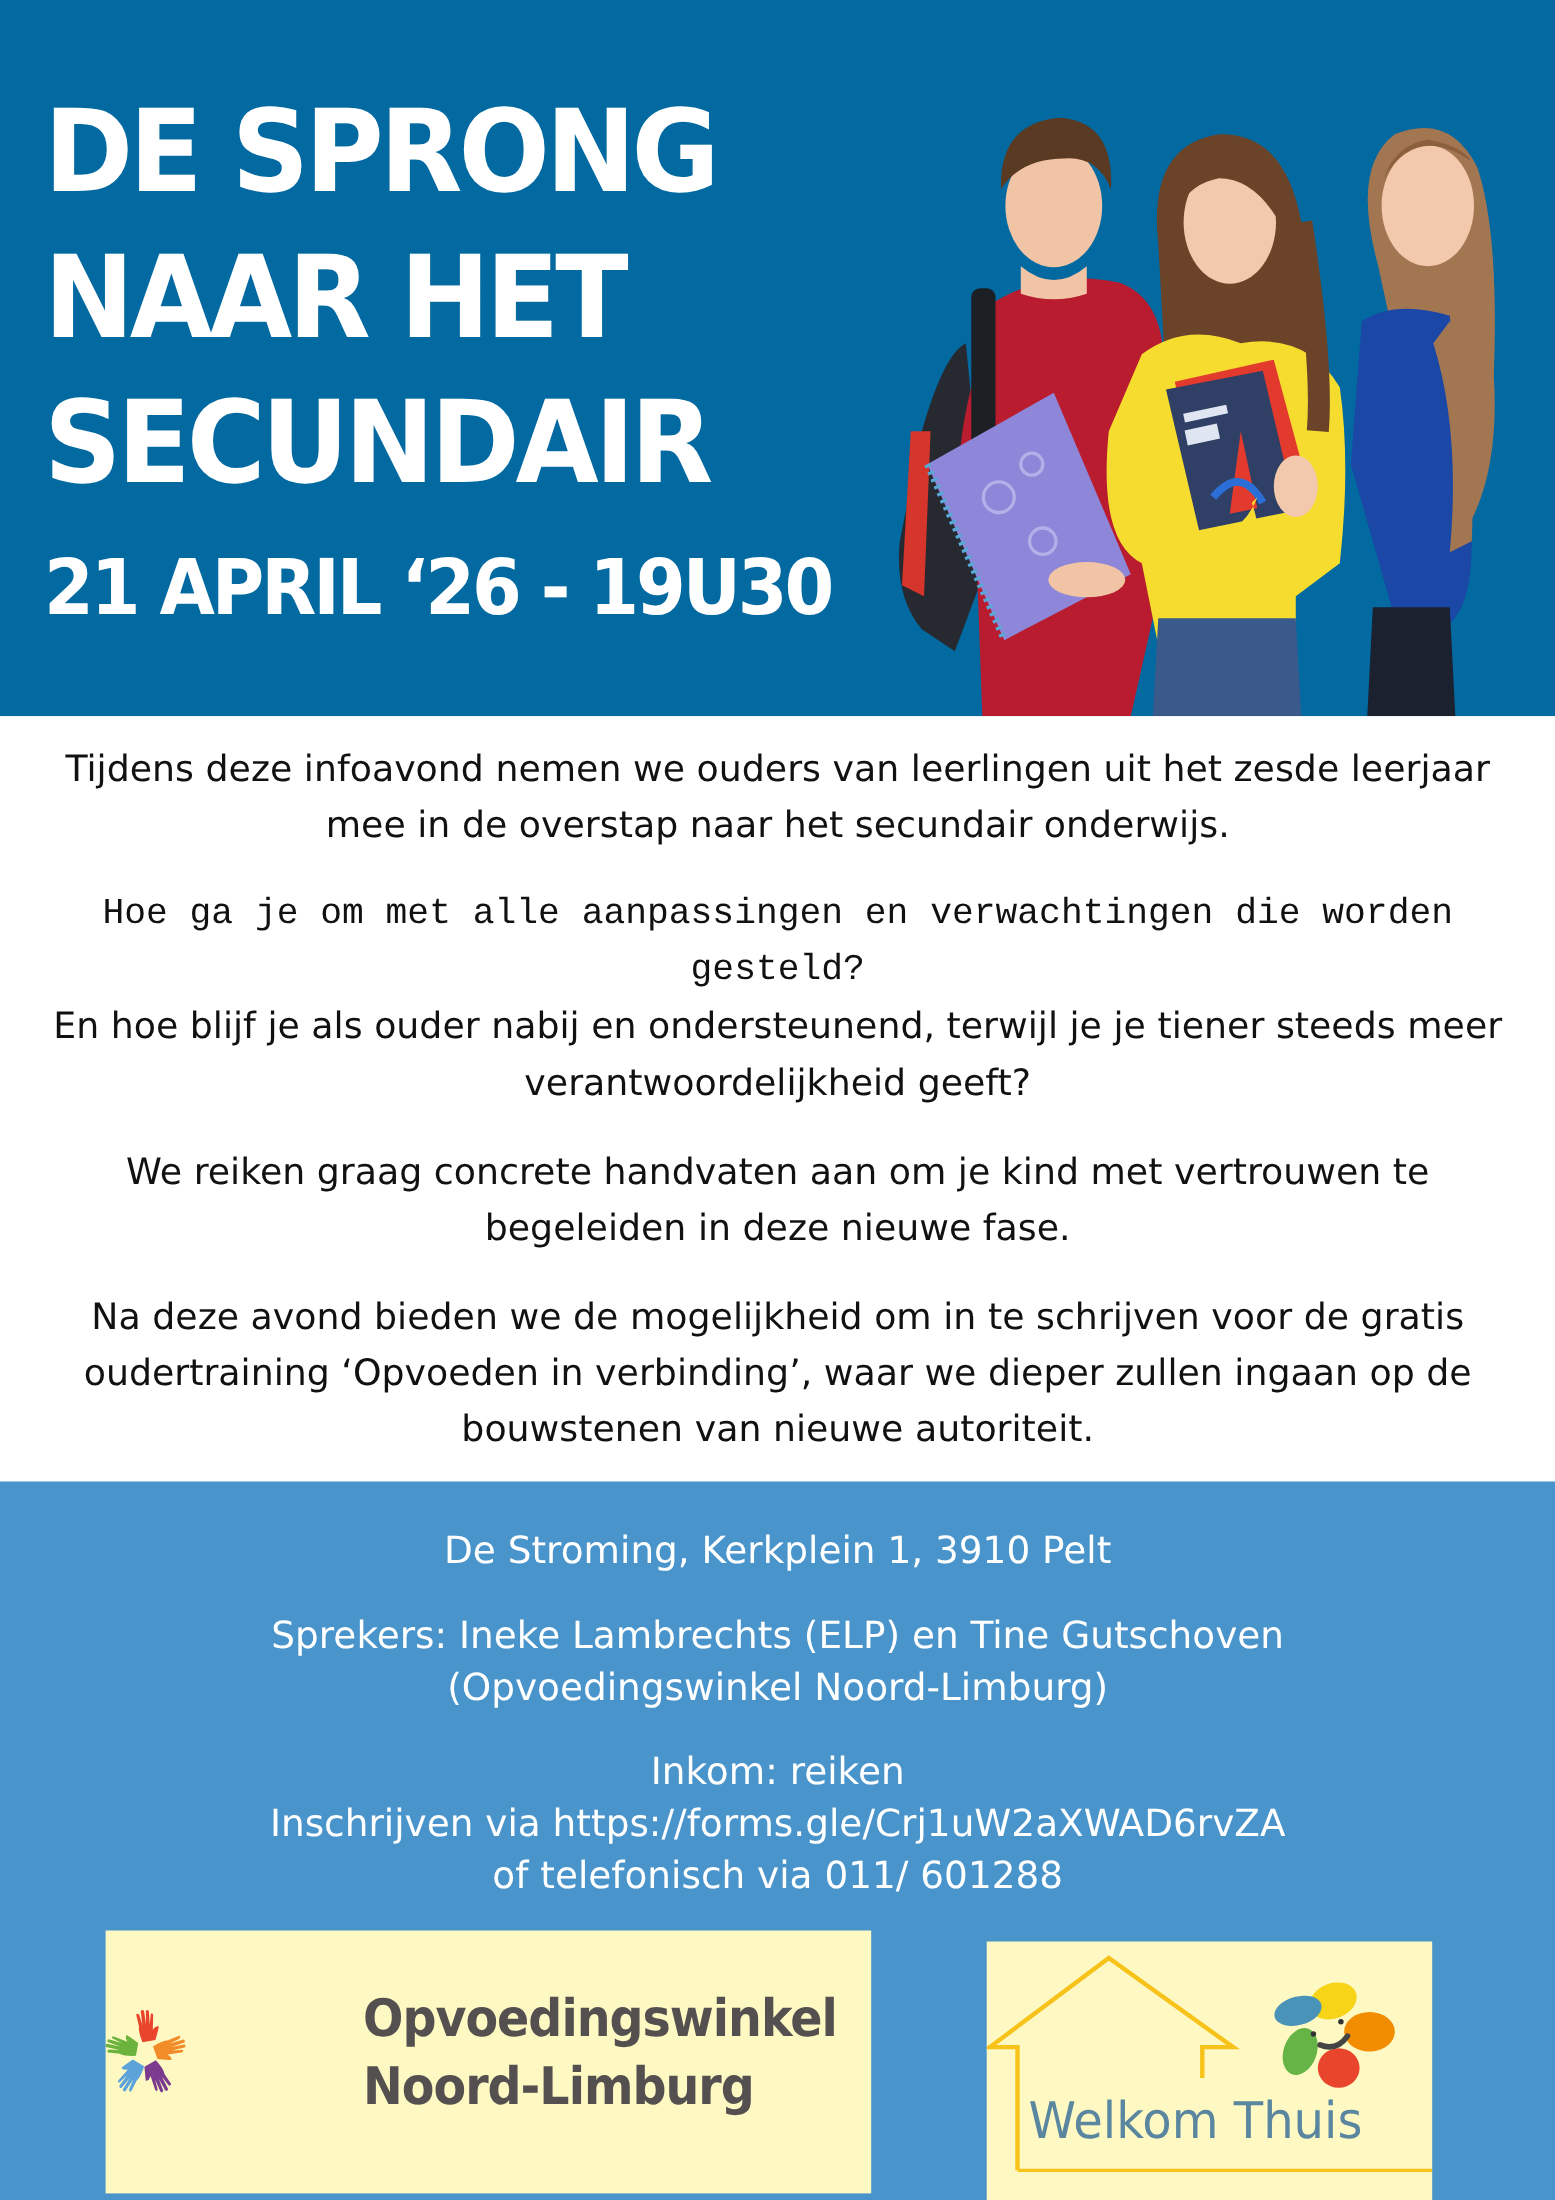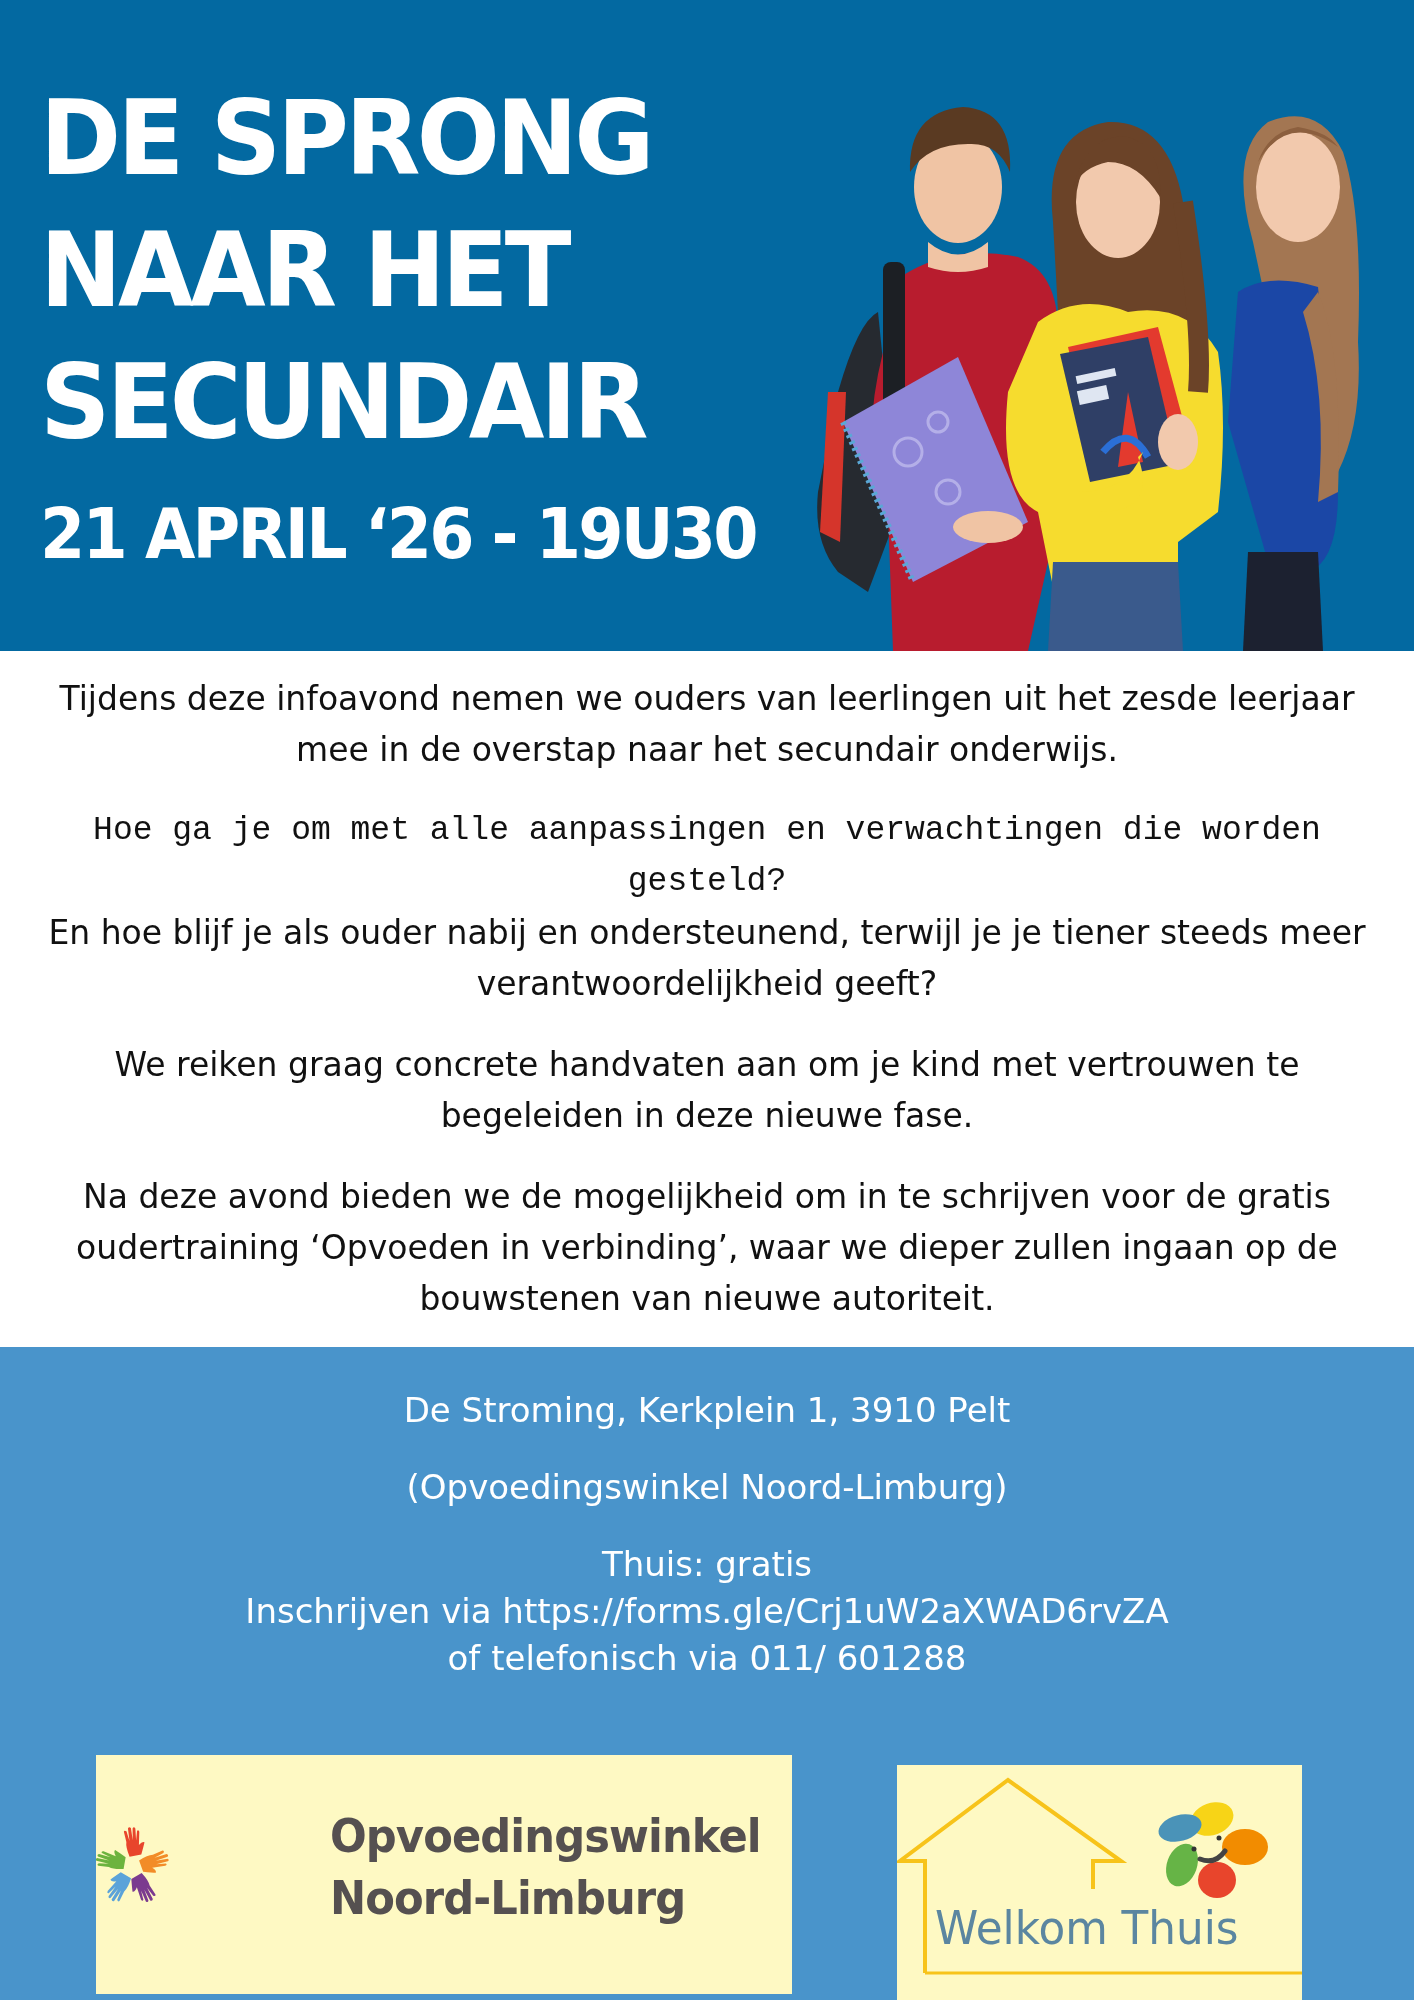--- a/index.html
+++ b/index.html
@@ -175,23 +175,24 @@
     <p>En hoe blijf je als ouder nabij en ondersteunend, terwijl je je tiener steeds meer verantwoordelijkheid geeft?</p>
     <p>We  reiken graag concrete handvaten aan om je kind met vertrouwen te begeleiden in deze nieuwe fase.</p>
     <p>Na deze avond bieden we de mogelijkheid om in te schrijven voor de gratis oudertraining ‘Opvoeden in verbinding’, waar we dieper zullen ingaan op de bouwstenen van nieuwe autoriteit.</p>
   </div>
 </section>
 
 <section class="info-section">
   <div class="info-text">
     <div>De Stroming, Kerkplein 1, 3910 Pelt</div>
     <div class="gap"></div>
+    <div>Sprekers: Ineke Lambrechts (ELP) en Tine Gutschoven</div>
     <div>(Opvoedingswinkel Noord-Limburg)</div>
     <div class="gap"></div>
-    <div>Thuis: gratis</div>
+    <div>Inkom: reiken</div>
     <div>Inschrijven via https://forms.gle/Crj1uW2aXWAD6rvZA</div>
     <div>of telefonisch via 011/ 601288</div>
   </div>
 
   <div class="logo logo-ow" style="top:408px;">
     <svg viewBox="0 0 696 215" xmlns="http://www.w3.org/2000/svg" style="position:absolute;left:0;top:0;width:230px;height:215px;">
 
       <g transform="translate(115,62) rotate(-10)">
         <path d="M-18 25 Q-25 -5 -20 -20 L-22 -52 Q-20 -58 -14 -52 L-10 -22 L-8 -60 Q-4 -66 1 -60 L0 -22 L6 -58 Q11 -63 14 -56 L10 -20 L18 -48 Q23 -52 24 -44 L16 -5 Q28 -15 34 -10 Q30 0 18 25 Z" fill="#e8452c"></path>
       </g>

